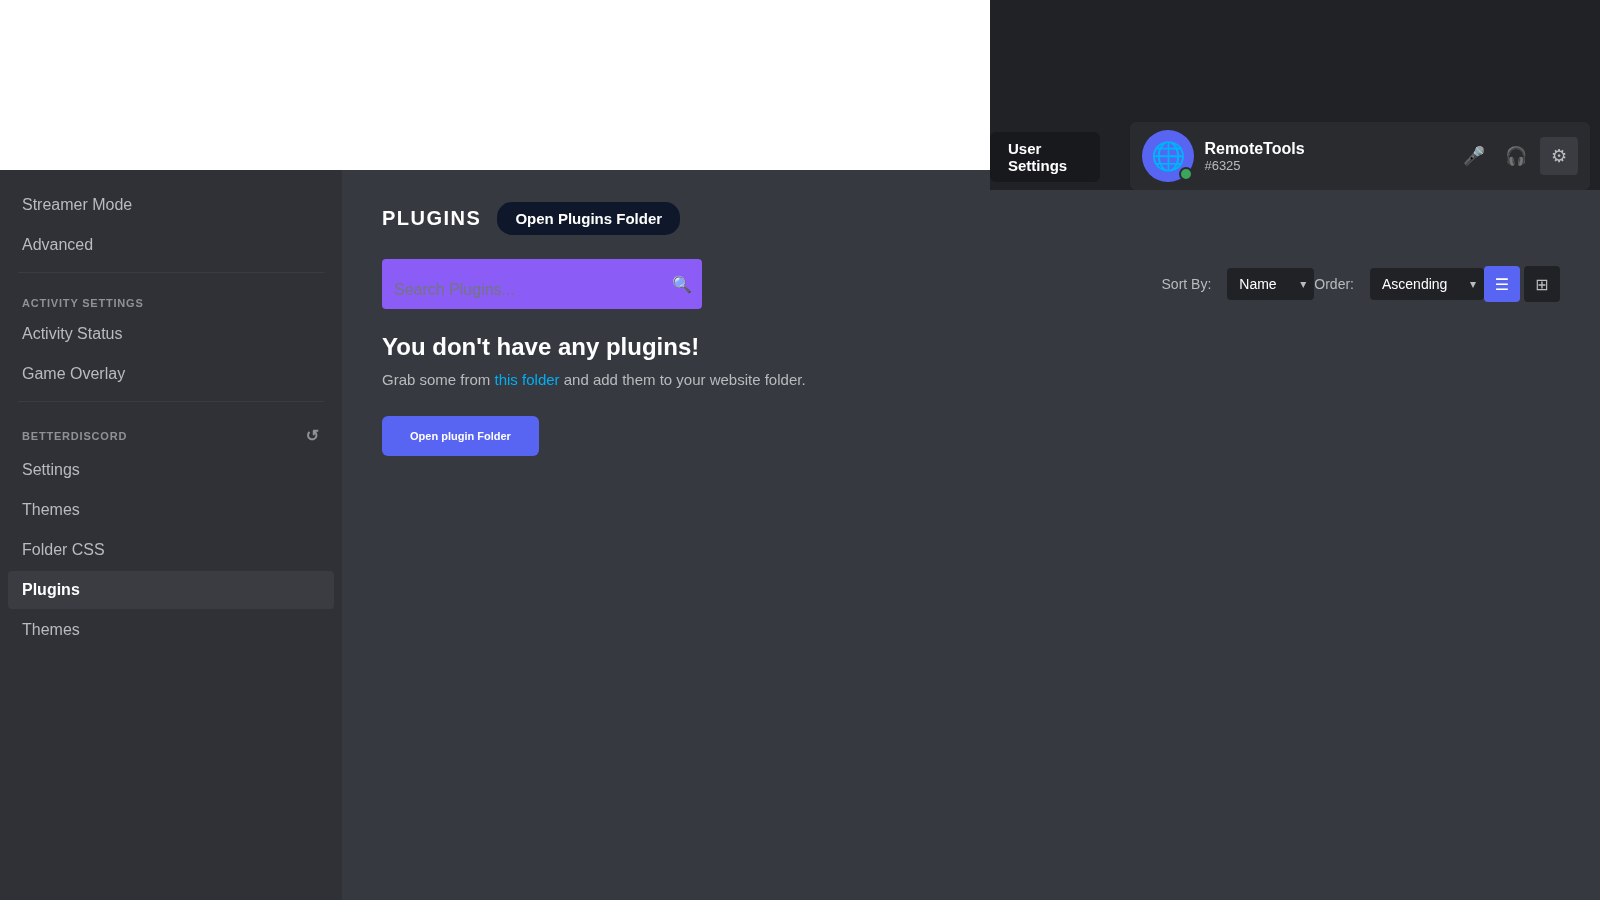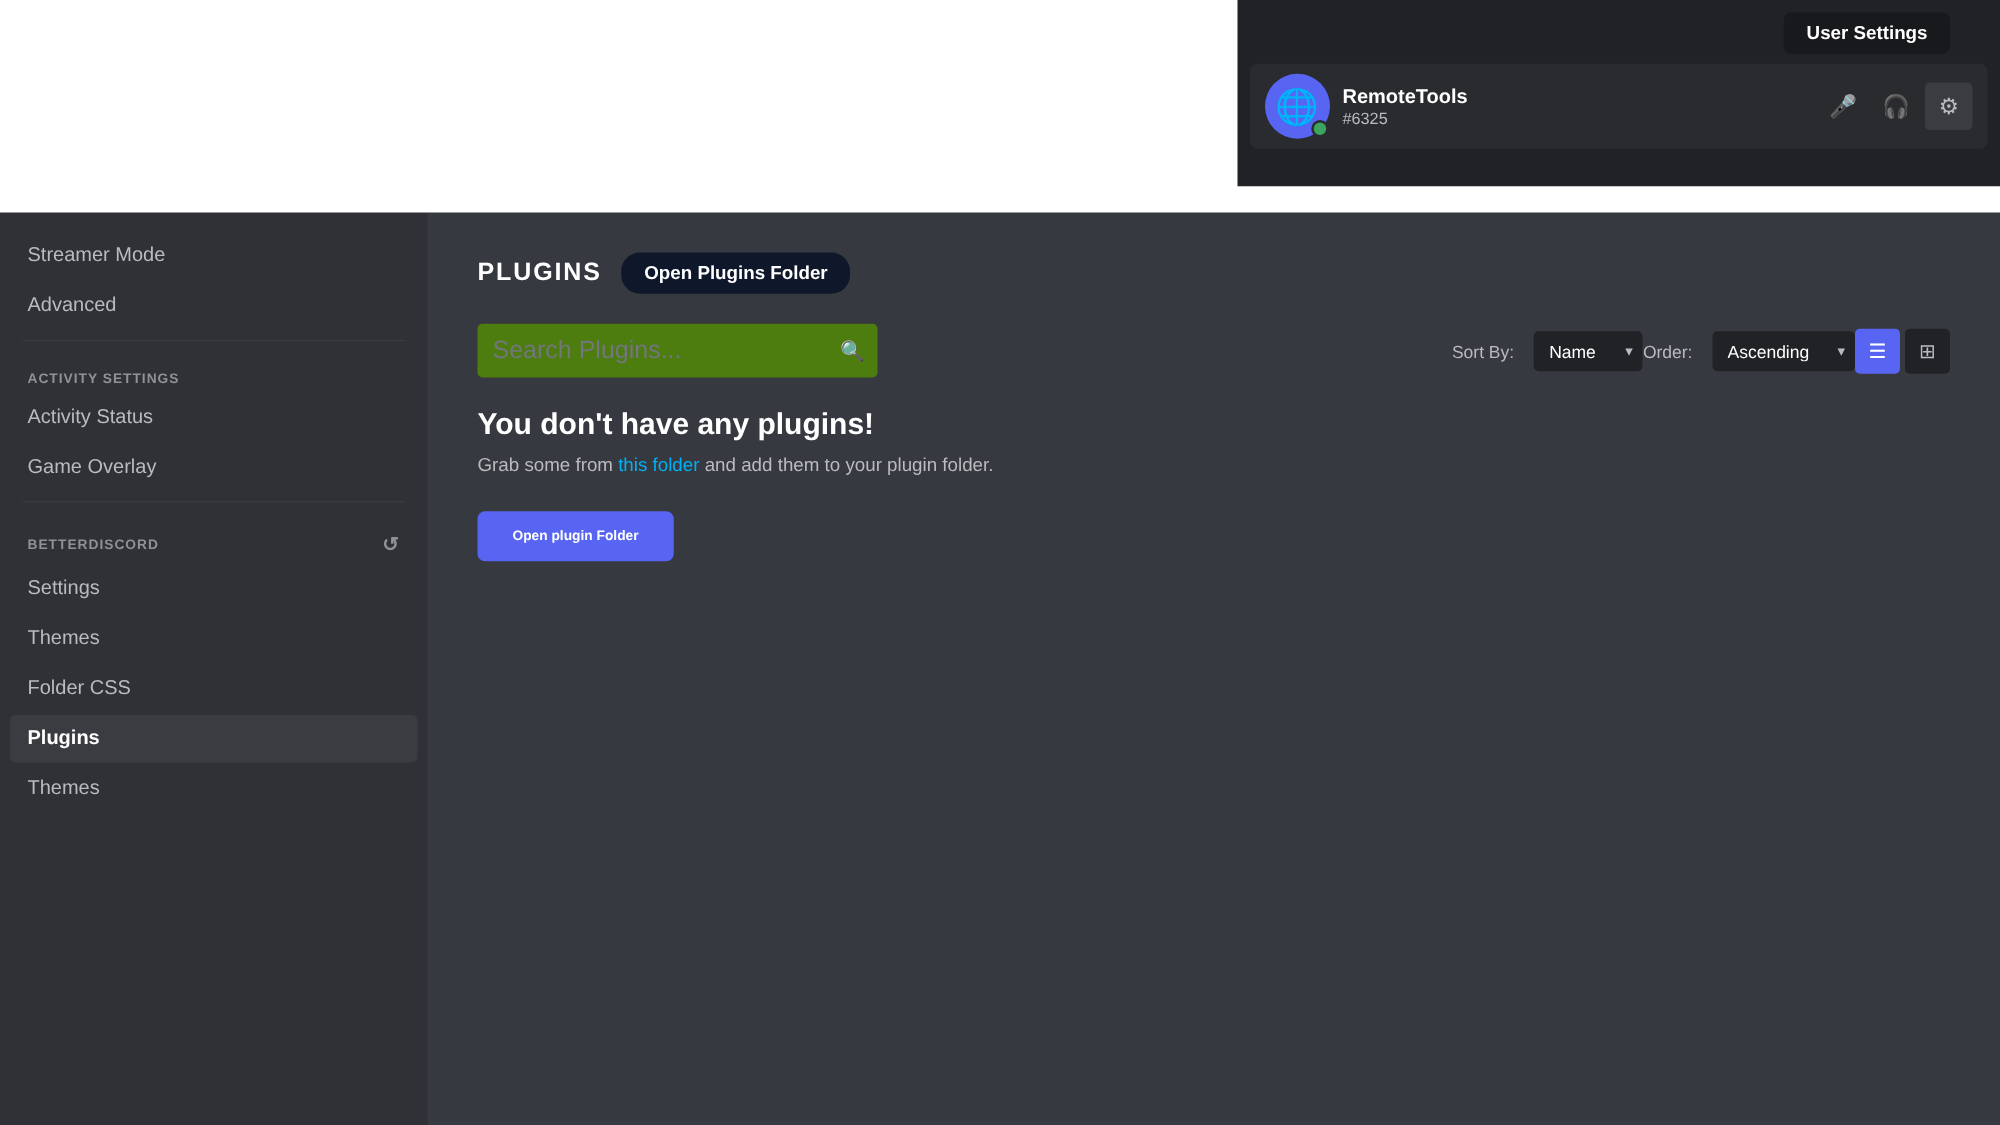--- a/index.html
+++ b/index.html
@@ -18,24 +18,24 @@
       position: relative;
       height: 170px;
       background: #fff;
       flex-shrink: 0;
     }
     .top-dark-panel {
       position: absolute;
       right: 0;
       top: 0;
       width: 610px;
-      height: 149px;
+      height: 190px;
       background: #202225;
       display: flex;
-      flex-direction: column;
+      flex-direction: row;
       align-items: flex-end;
       padding-top: 10px;
       padding-right: 10px;
     }
     .user-settings-tooltip {
       background: #18191c;
       color: #fff;
       font-size: 15px;
       font-weight: 600;
       padding: 8px 18px;
@@ -198,26 +198,26 @@
       display: flex;
       align-items: center;
       gap: 16px;
       margin-bottom: 24px;
     }
     .search-container {
       position: relative;
       flex: 0 0 320px;
     }
     .search-input {
-      background: #4d7c0f;
+      background: #8b5cf6;
       border: none;
       border-radius: 4px;
       color: #dcddde;
-      font-size: 20px;
-      padding: 10px 36px 10px 12px;
+      font-size: 16px;
+      padding: 22px 36px 10px 12px;
       width: 100%;
       outline: none;
     }
     .search-input::placeholder { color: #72767d; }
     .search-icon-wrap {
       position: absolute;
       right: 10px;
       top: 50%;
       transform: translateY(-50%);
       color: #72767d;
@@ -427,19 +427,19 @@
           <button class="view-btn" title="Grid View">
             <span>⊞</span>
           </button>
         </div>
       </div>
     </div>
 
     <div class="empty-state">
       <div class="empty-title">You don't have any plugins!</div>
       <div class="empty-desc">
-        <span>Grab some from </span><a href="#">this folder</a><span> and add them to your plugin folder.</span>
+        <span>Grab some from </span><a href="#">this folder</a><span> and add them to your website folder.</span>
       </div>
       <button class="open-plugin-btn">Open plugin Folder</button>
     </div>
 
   </main>
 </div>
 
 </body></html>

